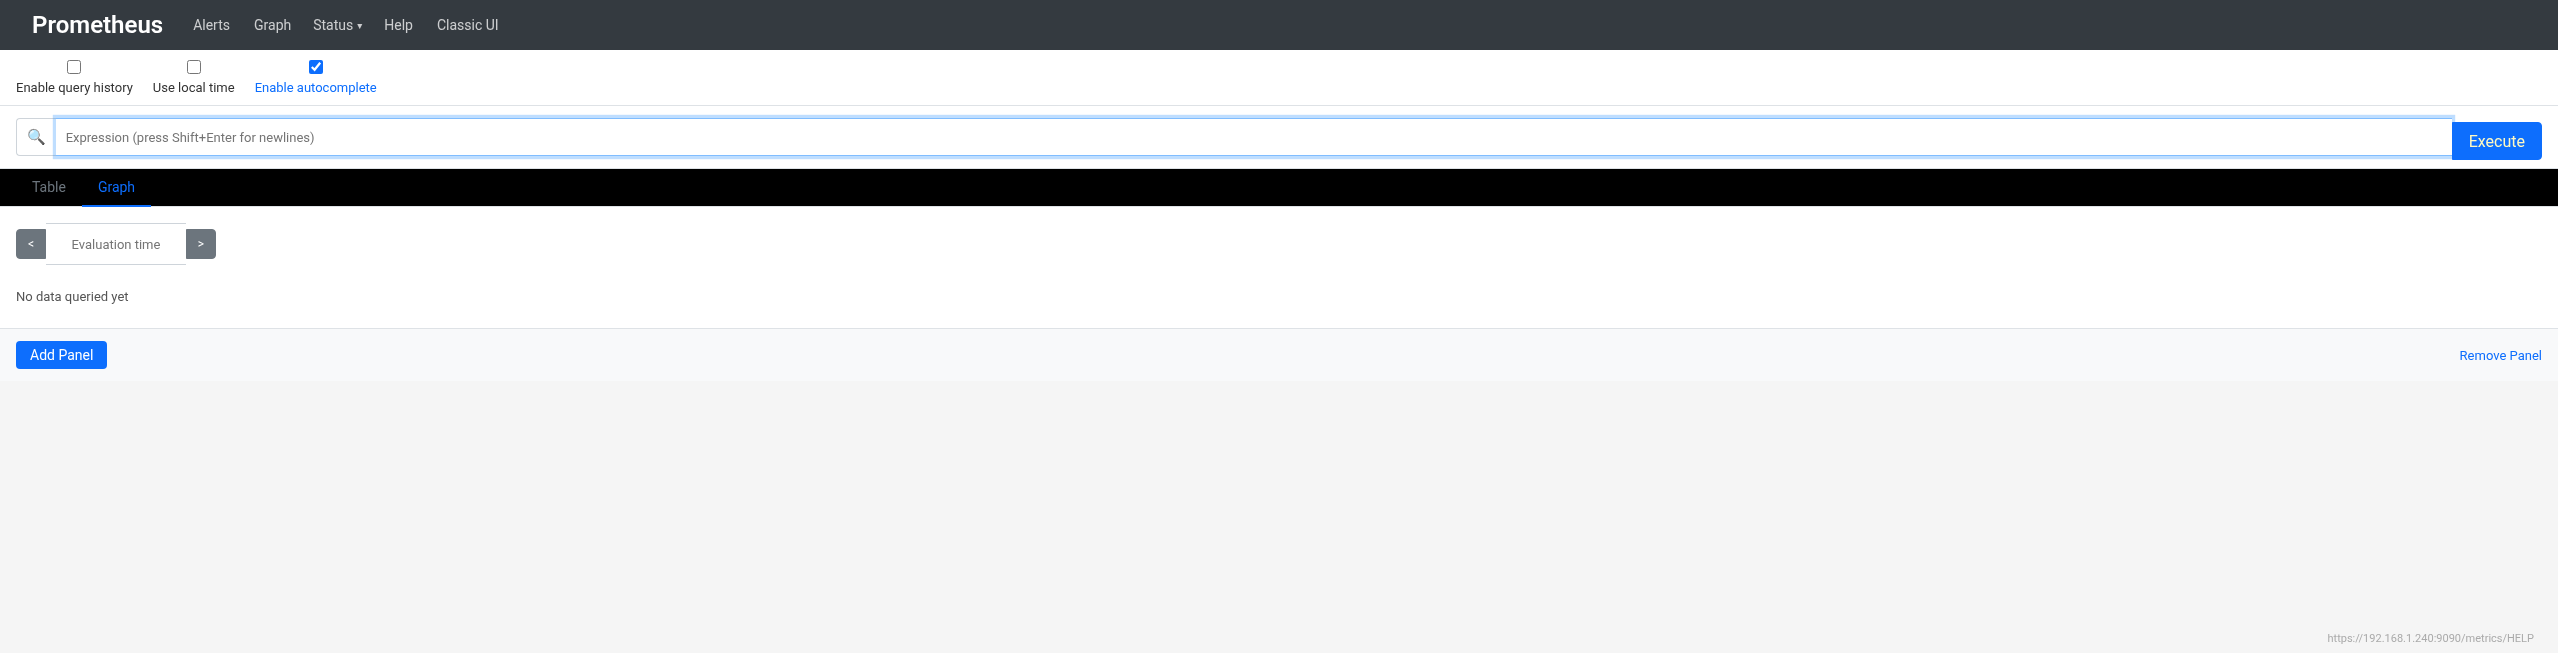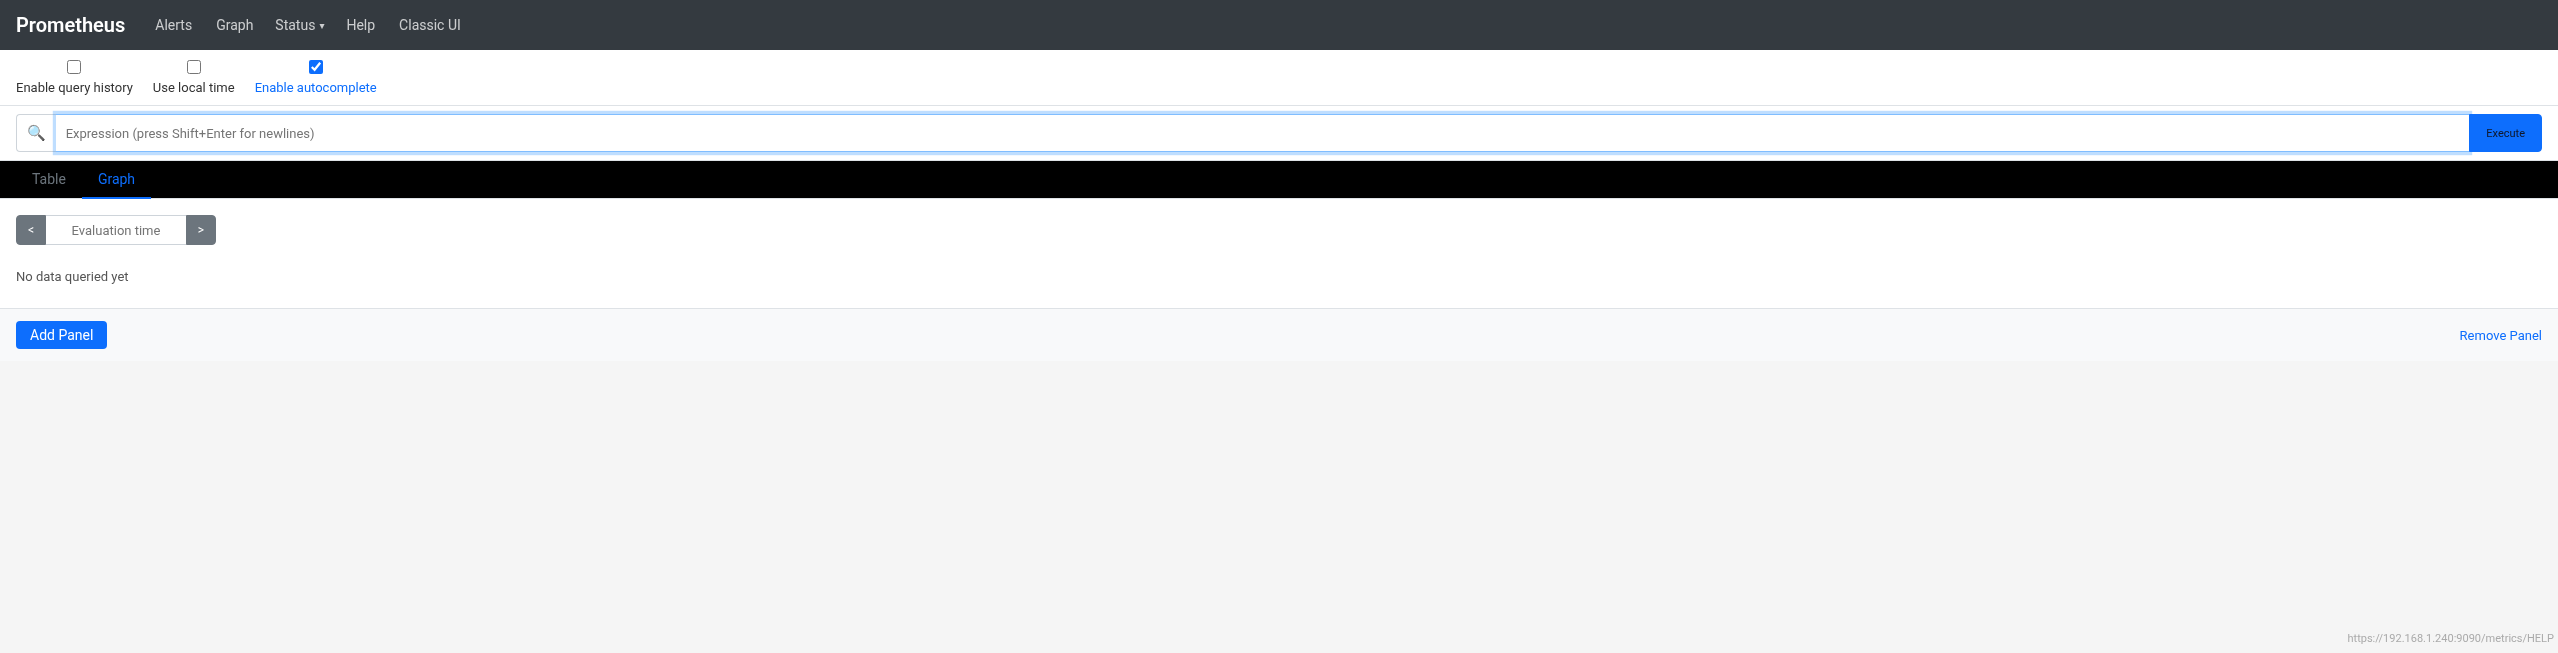--- a/index.html
+++ b/index.html
@@ -20,24 +20,25 @@
       background: #343a40;
       padding: 0 16px;
       display: flex;
       align-items: center;
       height: 50px;
       gap: 20px;
     }
 
     .navbar-brand {
       color: #fff;
-      font-size: 20px;
+      font-size: 24px;
       font-weight: 600;
       text-decoration: none;
       margin-right: 8px;
+      margin-left: 16px;
     }
 
     .nav-link {
       color: rgba(255,255,255,0.75);
       text-decoration: none;
       font-size: 14px;
       padding: 4px 2px;
     }
 
     .nav-dropdown {
@@ -115,28 +116,29 @@
       border-right: none;
       padding: 6px 10px;
       font-size: 13px;
       color: #495057;
       outline: none;
       box-shadow: 0 0 0 0.2rem rgba(0,123,255,0.25);
     }
 
     .execute-btn {
       background: #0d6efd;
-      color: #0f172a;
+      color: #fef9c3;
       border: 1px solid #0d6efd;
       padding: 6px 16px;
       height: 38px;
-      font-size: 11px;
+      font-size: 16px;
       cursor: pointer;
       border-radius: 0 4px 4px 0;
       white-space: nowrap;
+      margin-top: 8px;
     }
 
     
     .tabs {
       display: flex;
       border-bottom: 1px solid #dee2e6;
       padding: 0 16px;
       background: #000000;
     }
 
@@ -189,21 +191,21 @@
 
     .nav-btn:last-child {
       border-radius: 0 4px 4px 0;
     }
 
     .eval-time-input {
       border: 1px solid #ced4da;
       border-left: none;
       border-right: none;
       height: 30px;
-      padding: 8px 8px;
+      padding: 20px 8px;
       font-size: 13px;
       color: #495057;
       width: 140px;
       text-align: center;
     }
 
     .no-data {
       color: #555;
       font-size: 13px;
       padding: 8px 0;
@@ -232,21 +234,21 @@
     .remove-panel-link {
       color: #0d6efd;
       font-size: 13px;
       text-decoration: none;
       cursor: pointer;
     }
 
     .footer-text {
       position: fixed;
       bottom: 8px;
-      right: 4px;
+      right: 24px;
       font-size: 11px;
       color: #aaa;
     }
   </style>
 </head>
 <body>
 
 <nav class="navbar">
   <a class="navbar-brand">Prometheus</a>
   <a class="nav-link">Alerts</a>

